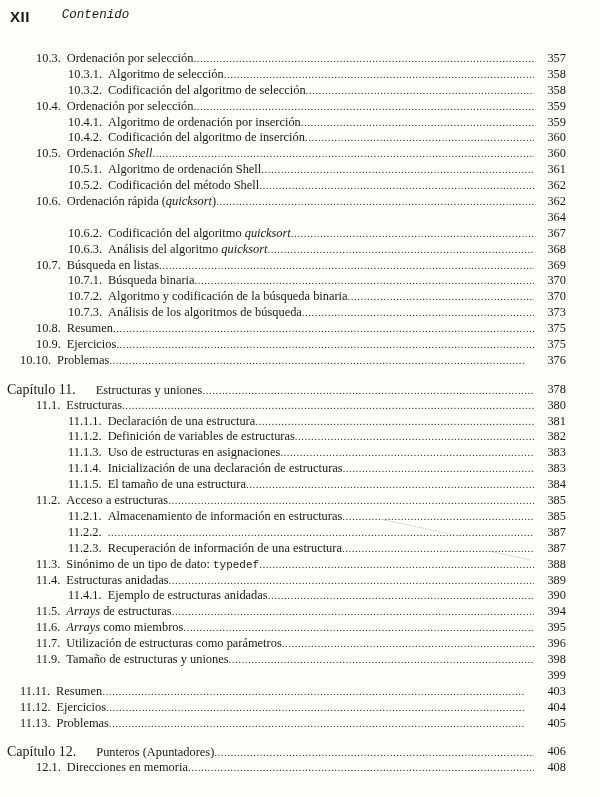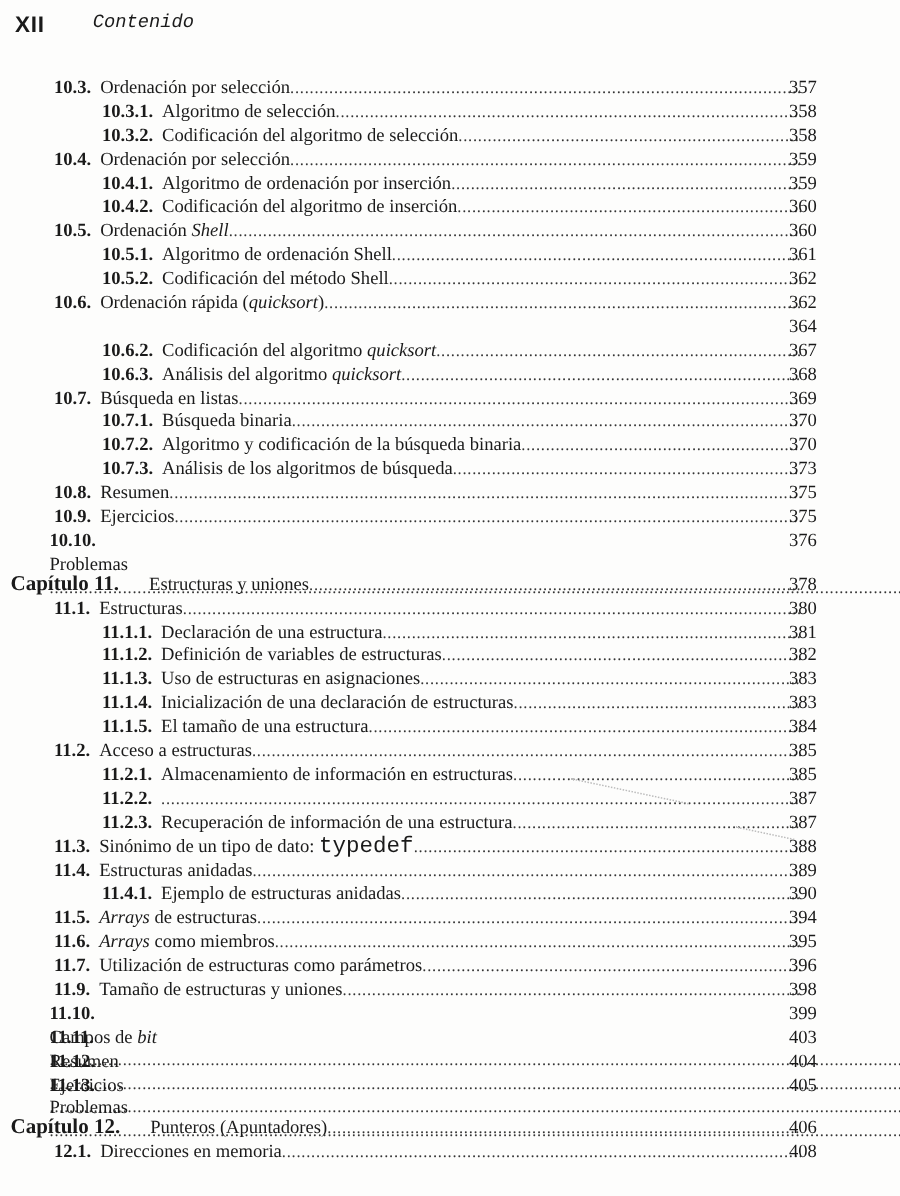--- a/index.html
+++ b/index.html
@@ -4,33 +4,33 @@
   <style>
     html, body { margin: 0; padding: 0; background: #fdfdfc; }
     body { width: 600px; height: 797px; position: relative; overflow: hidden;
            font-family: "Liberation Serif", serif; color: #1a1a1a; }
     .header { position: absolute; left: 10px; top: 8px; height: 20px; display: flex; align-items: flex-start; }
     .hdr-page { font-family: "Liberation Sans", sans-serif; font-weight: bold; font-size: 15px; letter-spacing: 0.5px; }
     .hdr-title { font-family: Liberation Mono, monospace; font-style: italic; font-size: 12.5px; margin-left: 32px; }
     .toc { position: absolute; left: 0; top: 51px; width: 600px; }
     .row { position: relative; height: 15.9px; line-height: 15.9px; font-size: 12.4px; white-space: nowrap; }
     .row .left { position: absolute; top: 0; display: flex; align-items: baseline; width: 540px; }
-    .num { font-weight: bold; margin-right: 6px; }
+    .num { font-weight: normal; margin-right: 6px; }
     .label { flex: 0 0 auto; }
     .dots { flex: 1 1 auto; overflow: hidden; letter-spacing: 0.5px; color: #333; font-size: 11px; }
     .dots::after { content: ".................................................................................................................................................................................................................................................."; }
-    .page { position: absolute; right: 34px; top: 0; width: 40px; }
+    .page { position: absolute; right: 34px; top: 0; width: 40px; text-align: right; }
     .lvl1 .left { left: 36px; width: 498px; }
     .lvl2 .left { left: 68px; width: 466px; }
-    .lvl1.wide .left { left: 33px; width: 505px; flex-direction: column; }
+    .lvl1.wide .left { left: 20px; width: 505px; }
     .chap .left { left: 7px; width: 527px; }
     .chap .num { font-size: 14px; margin-right: 20px; }
     .spacer { height: 13px; }
     i.it { font-style: italic; }
-    .mono { font-family: "Liberation Mono", monospace; font-size: 15px; }
+    .mono { font-family: "Liberation Mono", monospace; font-size: 11px; }
     .scribble { position: absolute; border-top: 1px dotted #bbb; transform: rotate(12deg); }
   </style>
 </head>
 <body>
 
 <div class="header">
   <span class="hdr-page">XII</span>
   <span class="hdr-title">Contenido</span>
 </div>
 
@@ -328,25 +328,20 @@
     </div>
     <div class="row lvl1">
       <div class="left">
         <span class="num">11.9.</span>
         <span class="label"><span>Tamaño de estructuras y uniones</span></span>
         <span class="dots"></span>
       </div>
       <span class="page">398</span>
     </div>
     <div class="row lvl1 wide">
-      <div class="left">
-        <span class="num">11.10.</span>
-        <span class="label"><span>Campos de </span><i class="it">bit</i></span>
-        <span class="dots"></span>
-      </div>
       <span class="page">399</span>
     </div>
     <div class="row lvl1 wide">
       <div class="left">
         <span class="num">11.11.</span>
         <span class="label"><span>Resumen</span></span>
         <span class="dots"></span>
       </div>
       <span class="page">403</span>
     </div>

